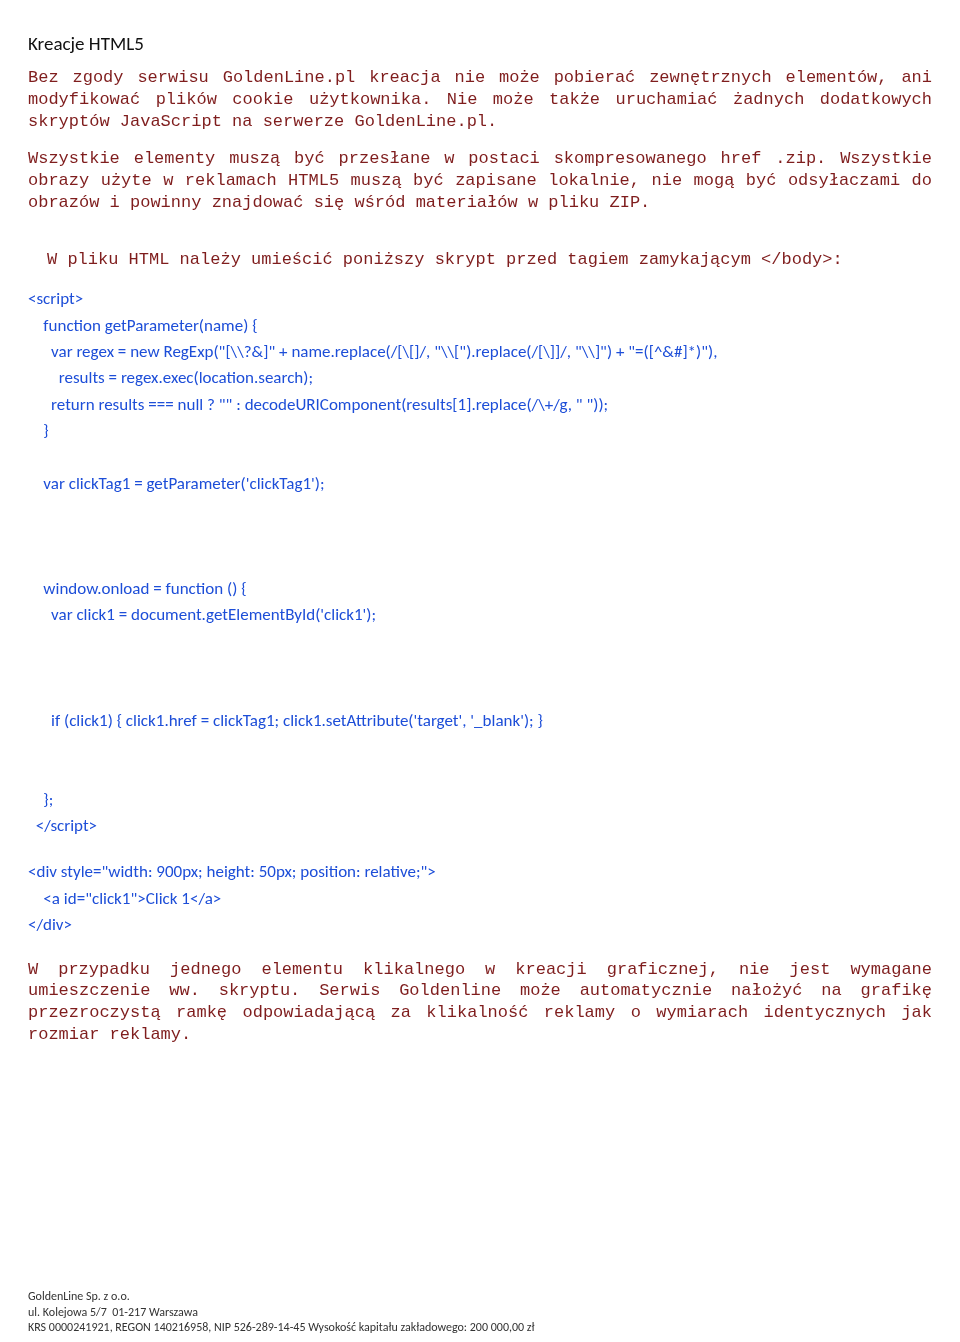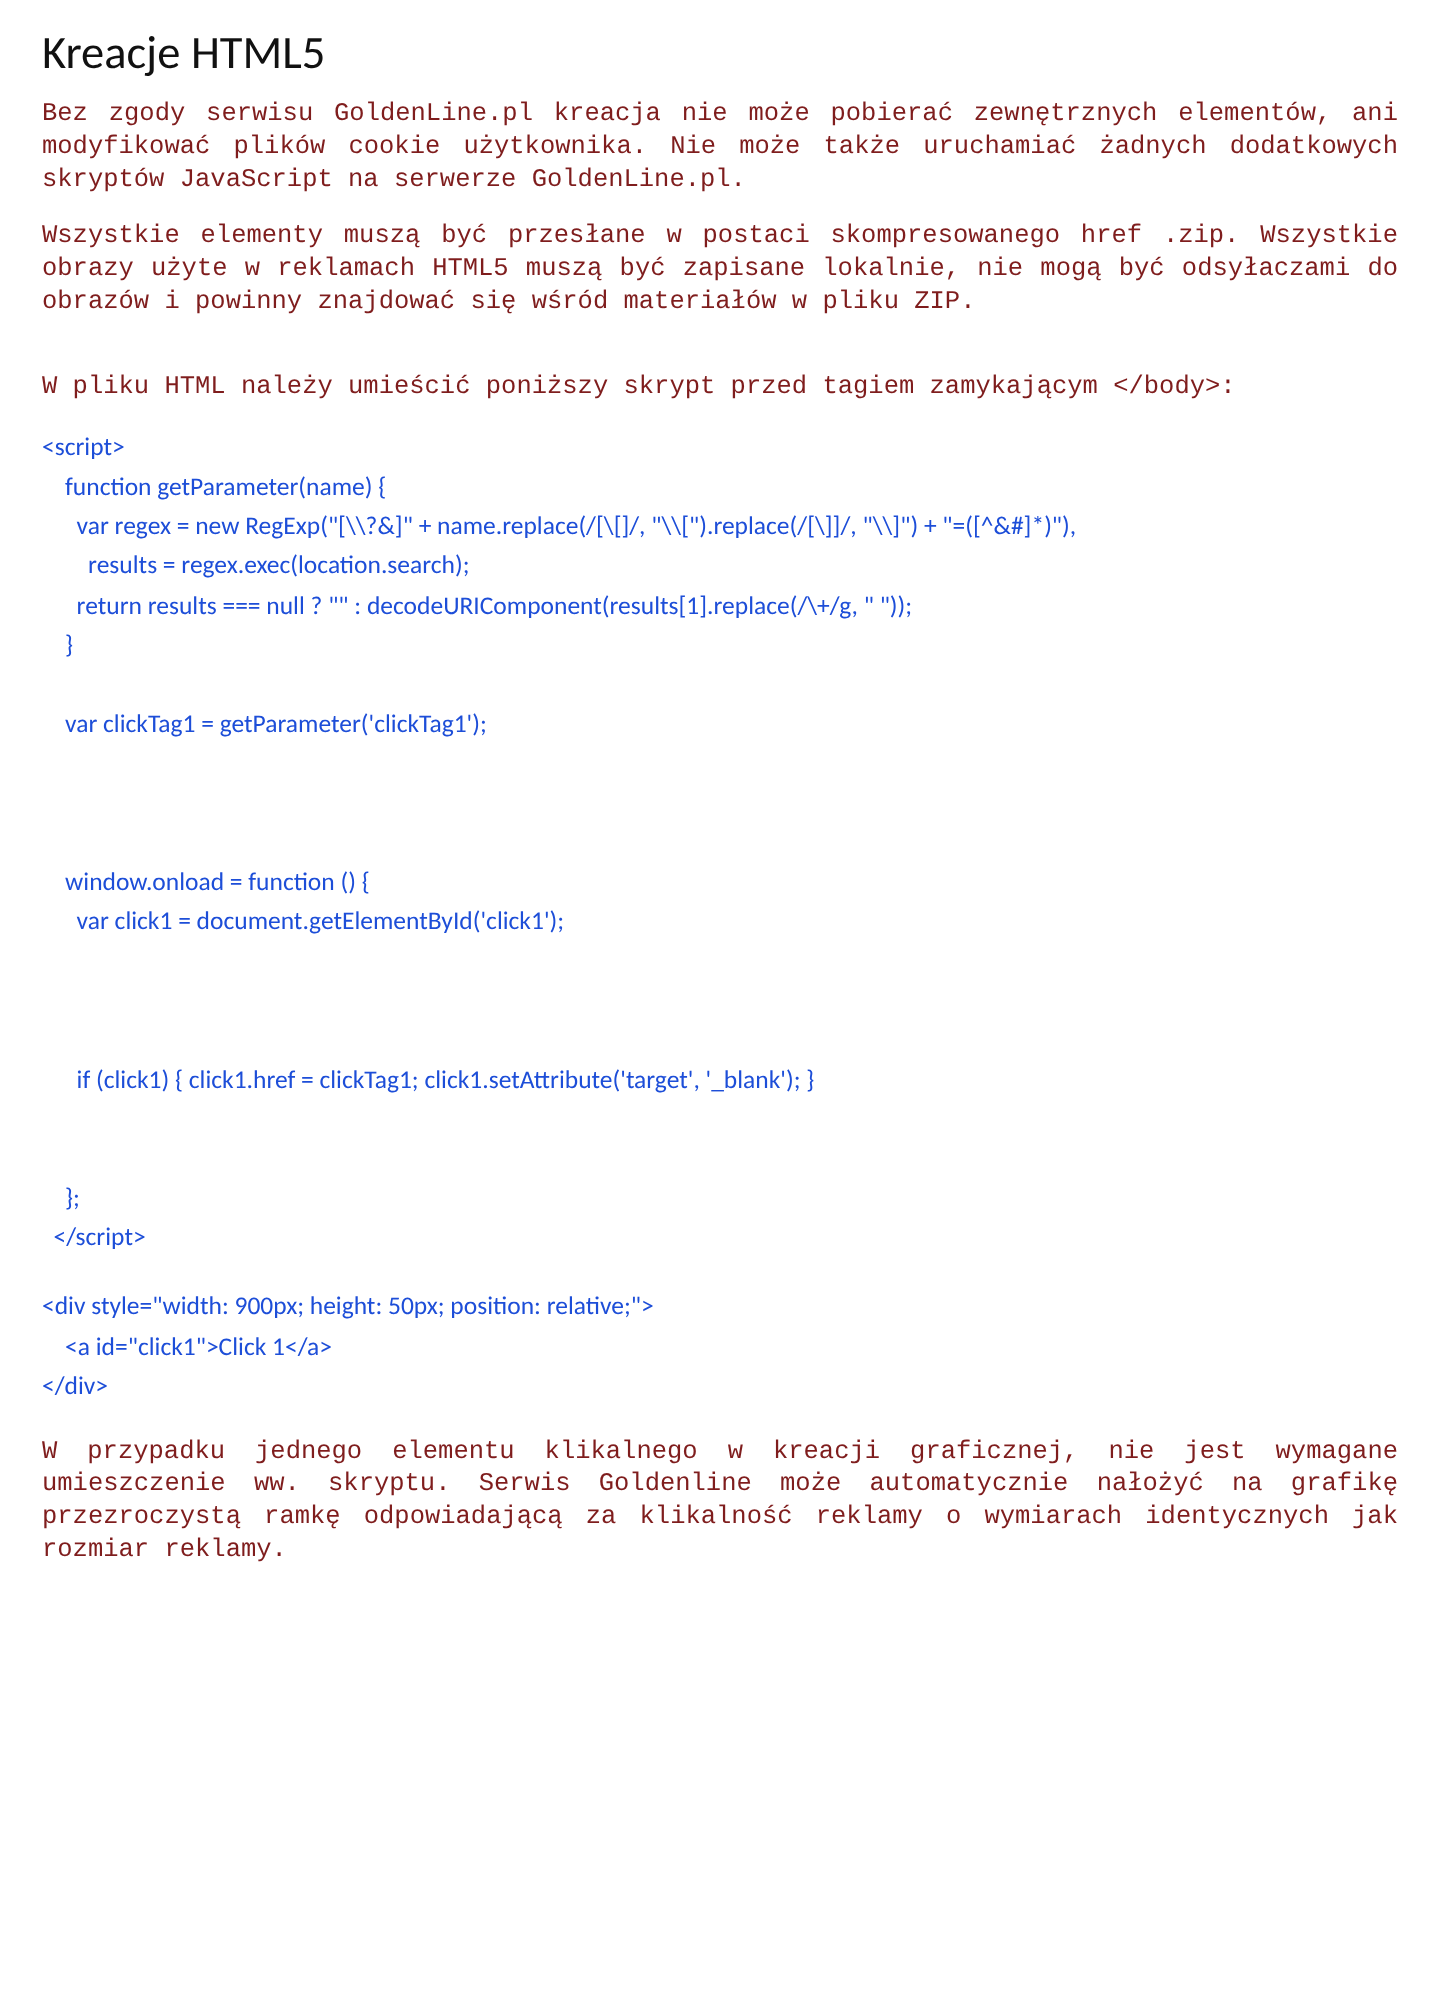--- a/index.html
+++ b/index.html
@@ -11,35 +11,36 @@
     color: #1a1a1a;
   }
   .page {
     box-sizing: border-box;
     width: 960px;
     min-height: 1342px;
     padding: 16px 28px 10px 28px;
     position: relative;
   }
   h1.title {
-    font-size: 31px;
+    font-size: 19px;
     font-weight: 400;
-    margin: 0 0 12px 0;
+    margin: 16px 0 12px 0;
     color: #111;
   }
   p.body {
     font-size: 17px;
     line-height: 1.28;
     margin: 0 0 16px 0;
     text-align: justify;
     color: #7f1d1d;
     font-family: Liberation Mono, monospace;
   }
   p.body.no-just {
     text-align: left;
+    margin-left: 19px;
   }
   .code-block {
     font-size: 17px;
     line-height: 1.55;
     font-family: Calibri, "Segoe UI", Arial, sans-serif;
     color: #1d4ed8;
     white-space: pre;
     margin: 0 0 20px 0;
   }
   .footer {
@@ -89,14 +90,19 @@
     };
   &lt;/script&gt;</div>
 
 
   <div class="code-block">&lt;div style="width: 900px; height: 50px; position: relative;"&gt;
     &lt;a id="click1"&gt;Click 1&lt;/a&gt;
 &lt;/div&gt;</div>
 
   <p class="body">W przypadku jednego elementu klikalnego w kreacji graficznej, nie jest wymagane umieszczenie ww. skryptu. Serwis Goldenline może automatycznie nałożyć na grafikę przezroczystą ramkę odpowiadającą za klikalność reklamy o wymiarach identycznych jak rozmiar reklamy.</p>
 
+  <div class="footer">
+    <div>GoldenLine Sp. z o.o.</div>
+    <div>ul. Kolejowa 5/7  01-217 Warszawa</div>
+    <div>KRS 0000241921, REGON 140216958, NIP 526-289-14-45 Wysokość kapitału zakładowego: 200 000,00 zł</div>
+  </div>
 
 </div>
 
 </body></html>

